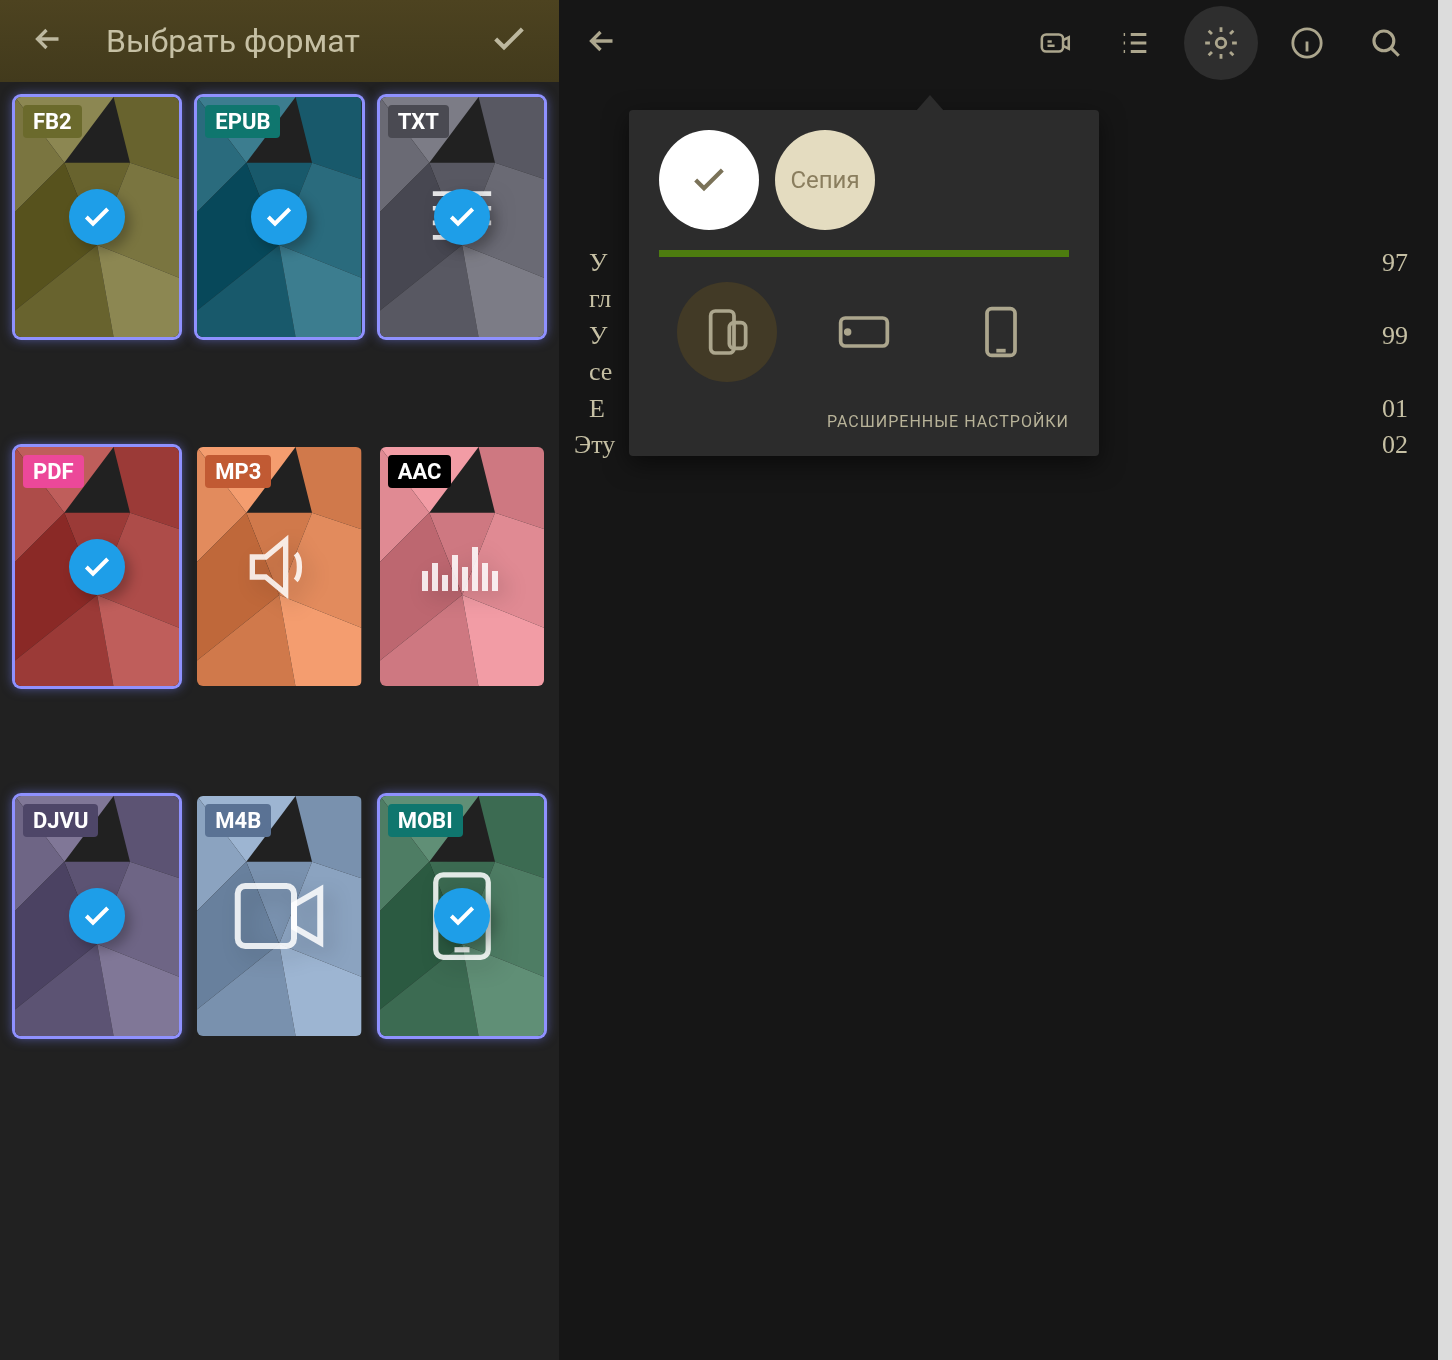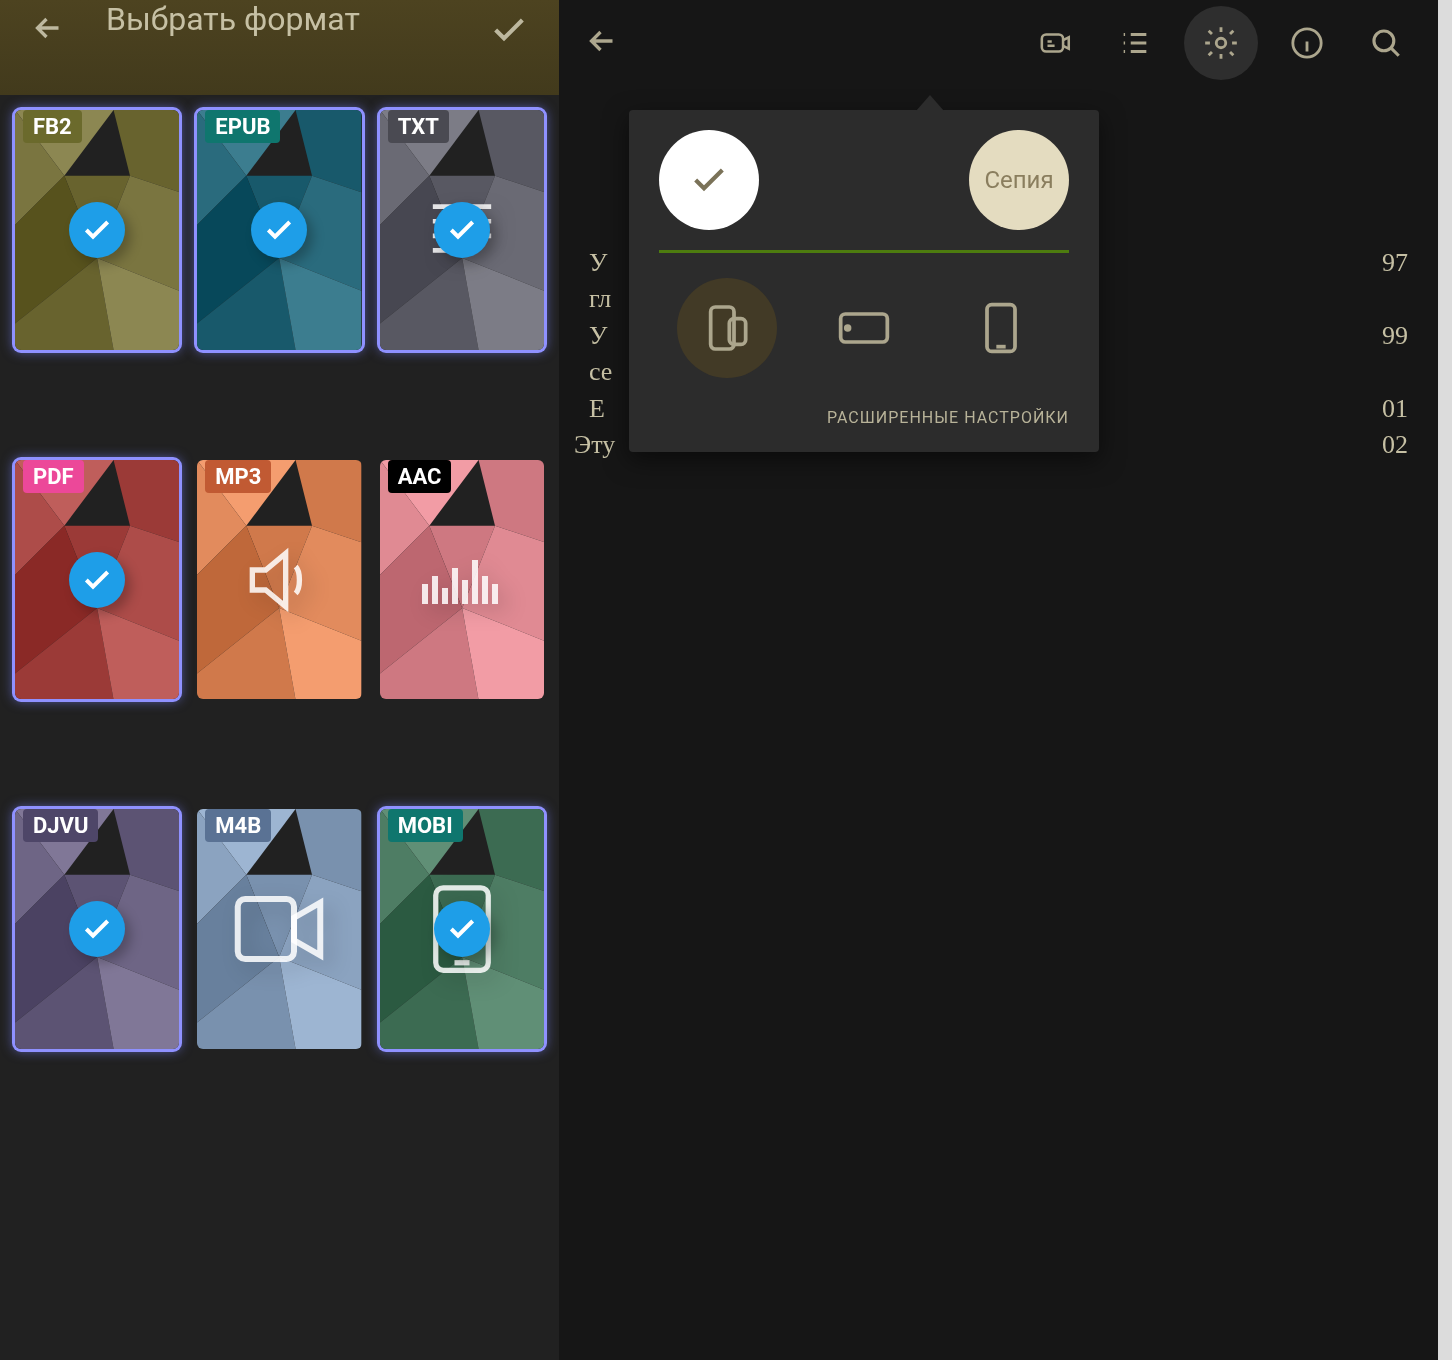--- a/index.html
+++ b/index.html
@@ -13,23 +13,24 @@
   }
   
   .left-panel {
     width: 559px;
     height: 100%;
     background: #1a1a1a;
     display: flex;
     flex-direction: column;
   }
   .left-header {
-    height: 95px;
+    height: 82px;
     background: linear-gradient(to bottom, #4d4320, #423a1c);
     display: flex;
+    align-items: center;
     padding: 0 20px;
   }
   .back-icon-left {
     color: #bdb89f;
     padding: 10px;
     cursor: pointer;
   }
   .left-title {
     flex: 1;
     color: #c6c0a4;
@@ -57,21 +58,21 @@
     aspect-ratio: 157/229;
     border-radius: 6px;
     overflow: hidden;
     cursor: pointer;
   }
   .format-card.sel {
     box-shadow: 0 0 0 3px #8f91ff, 0 0 12px 2px rgba(120,130,255,0.6);
   }
   .format-badge {
     position: absolute;
-    top: 0;
+    top: 8px;
     left: 8px;
     padding: 4px 10px;
     border-radius: 4px;
     font-size: 22px;
     font-weight: 700;
     color: #fff;
     z-index: 2;
   }
   .check-badge {
     position: absolute;
@@ -167,24 +168,24 @@
     left: 70px;
     width: 470px;
     background: #2c2c2c;
     border-radius: 4px;
     padding: 20px 30px 25px;
     z-index: 10;
     box-shadow: 0 8px 24px rgba(0,0,0,0.5);
   }
   .theme-row {
     display: flex;
-    justify-content: space-between;
-    gap: 28px;
+    justify-content: flex-start;
+    gap: 16px;
     padding-bottom: 20px;
-    border-bottom: 3px solid #4d7c0f;
+    border-bottom: 7px solid #4d7c0f;
   }
   .theme-circle {
     width: 100px;
     height: 100px;
     border-radius: 50%;
     display: flex;
     align-items: center;
     justify-content: center;
     font-size: 24px;
     cursor: pointer;

